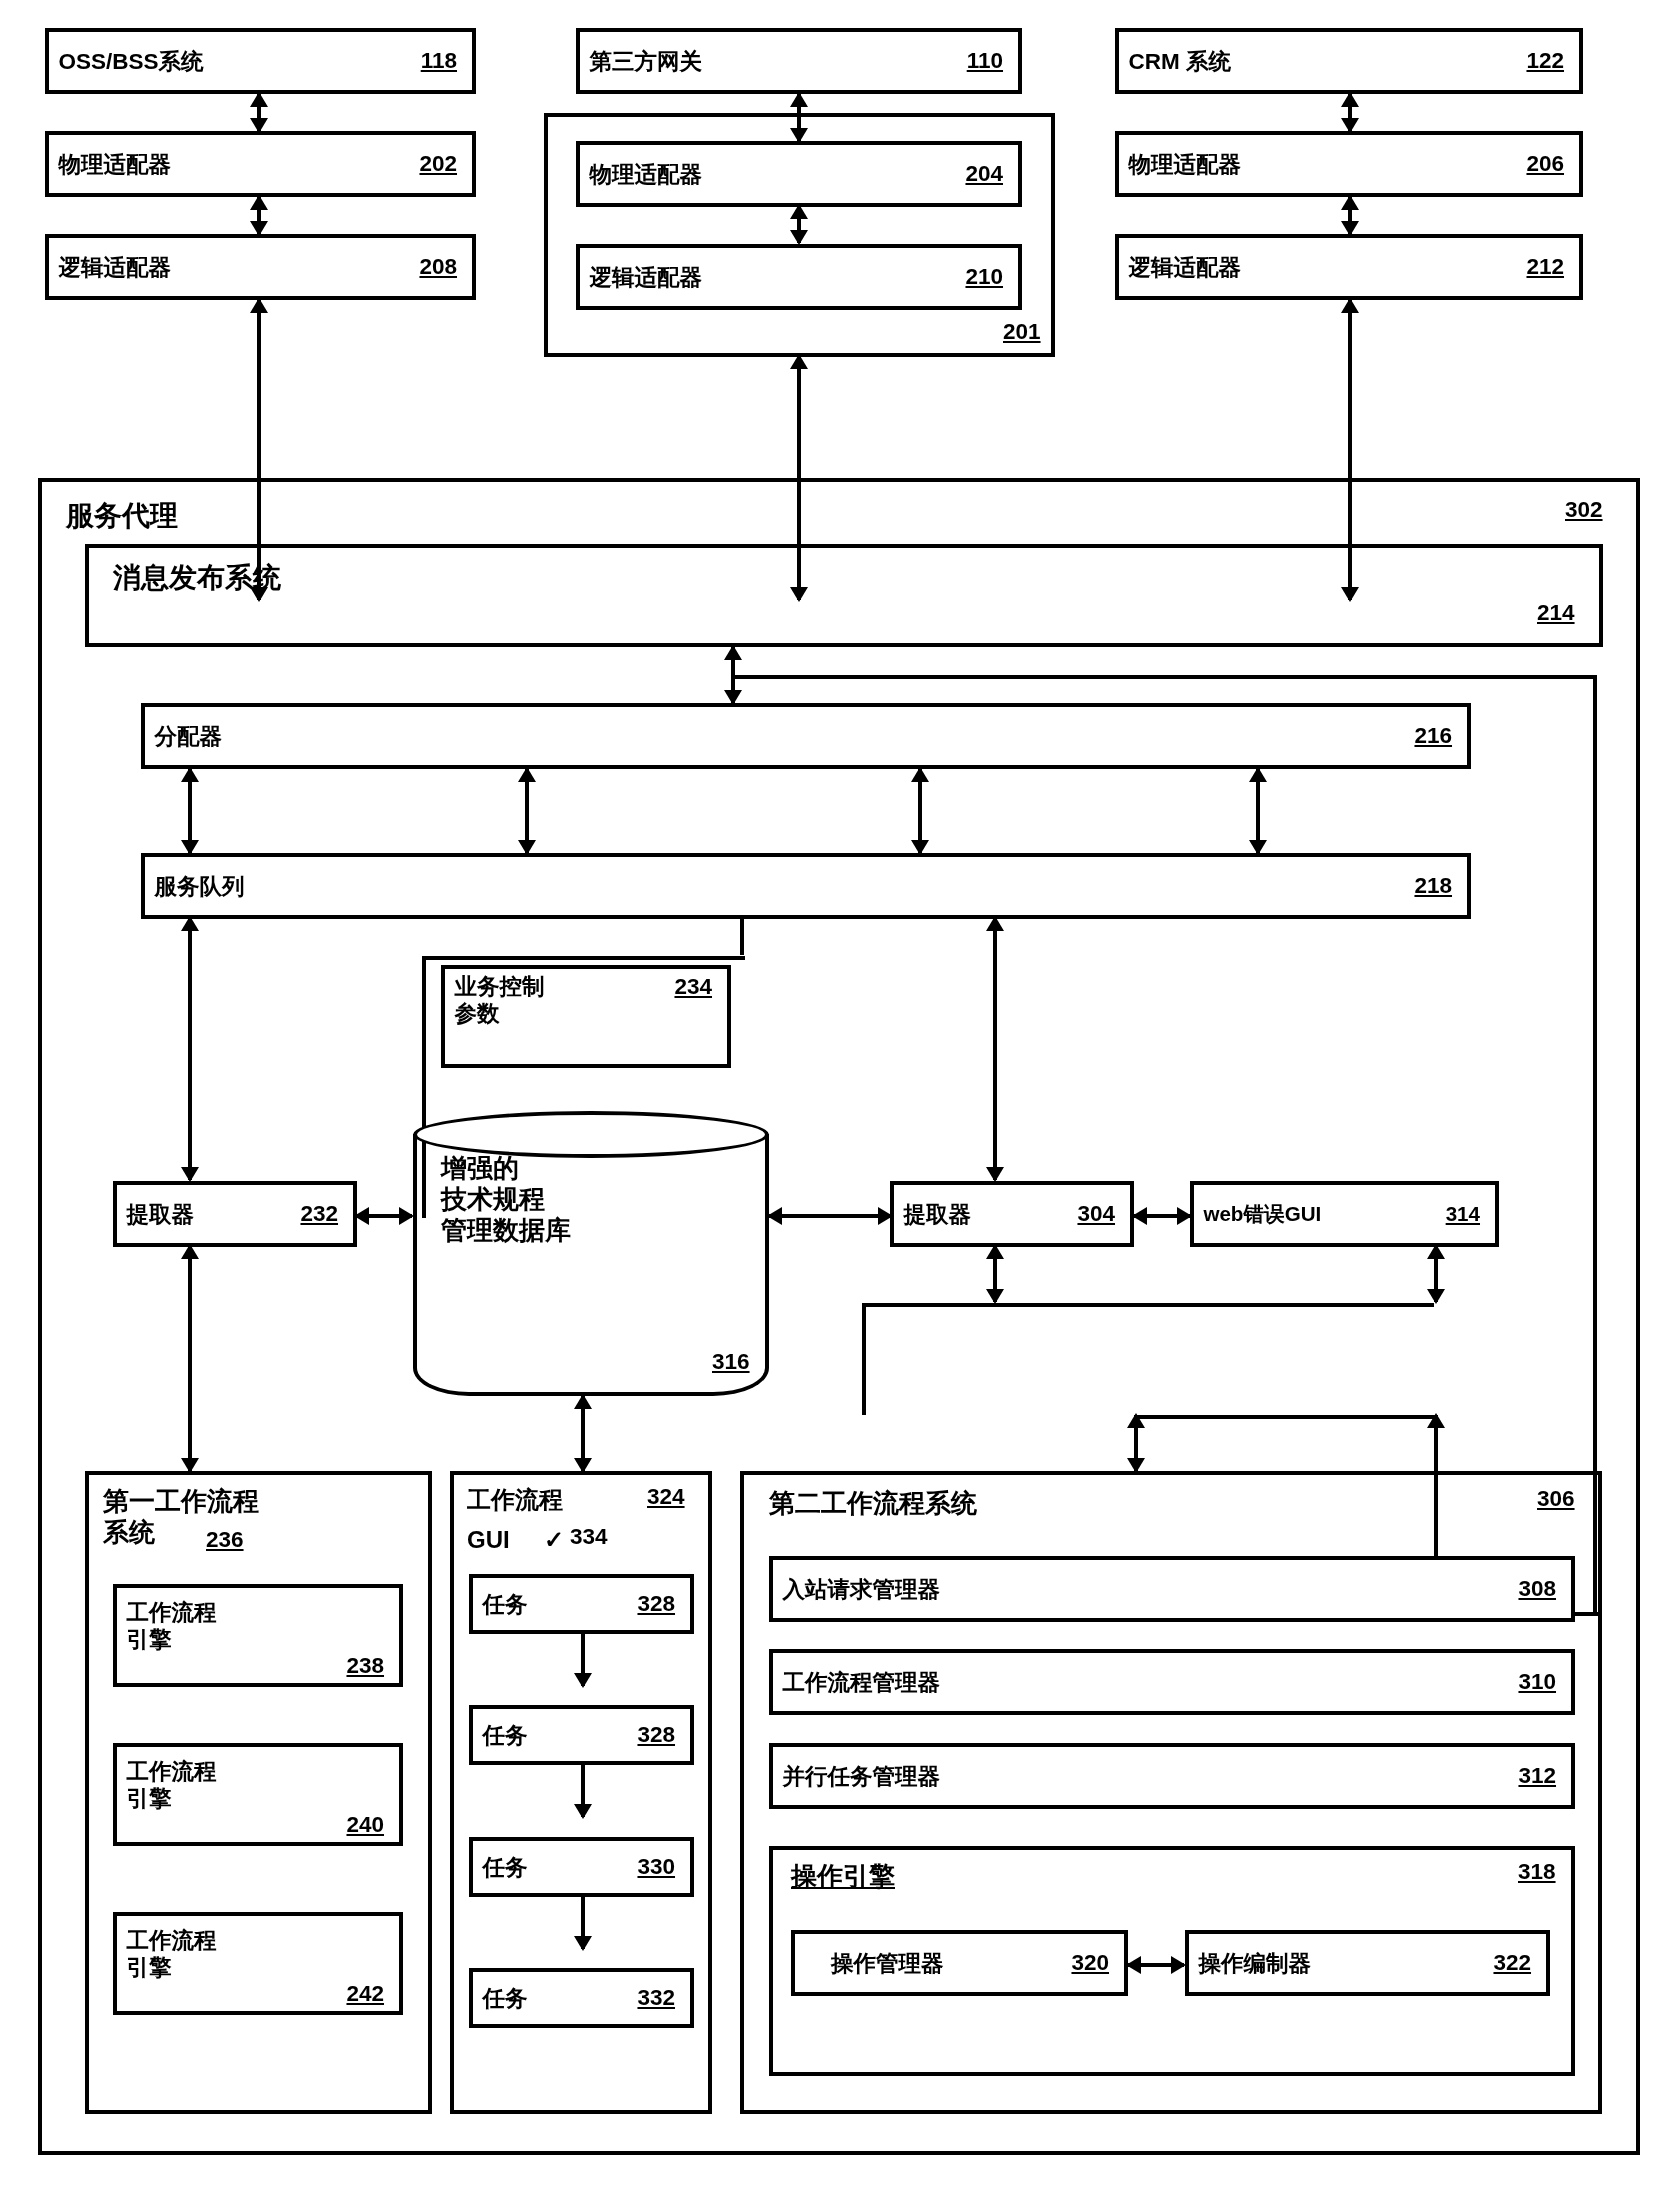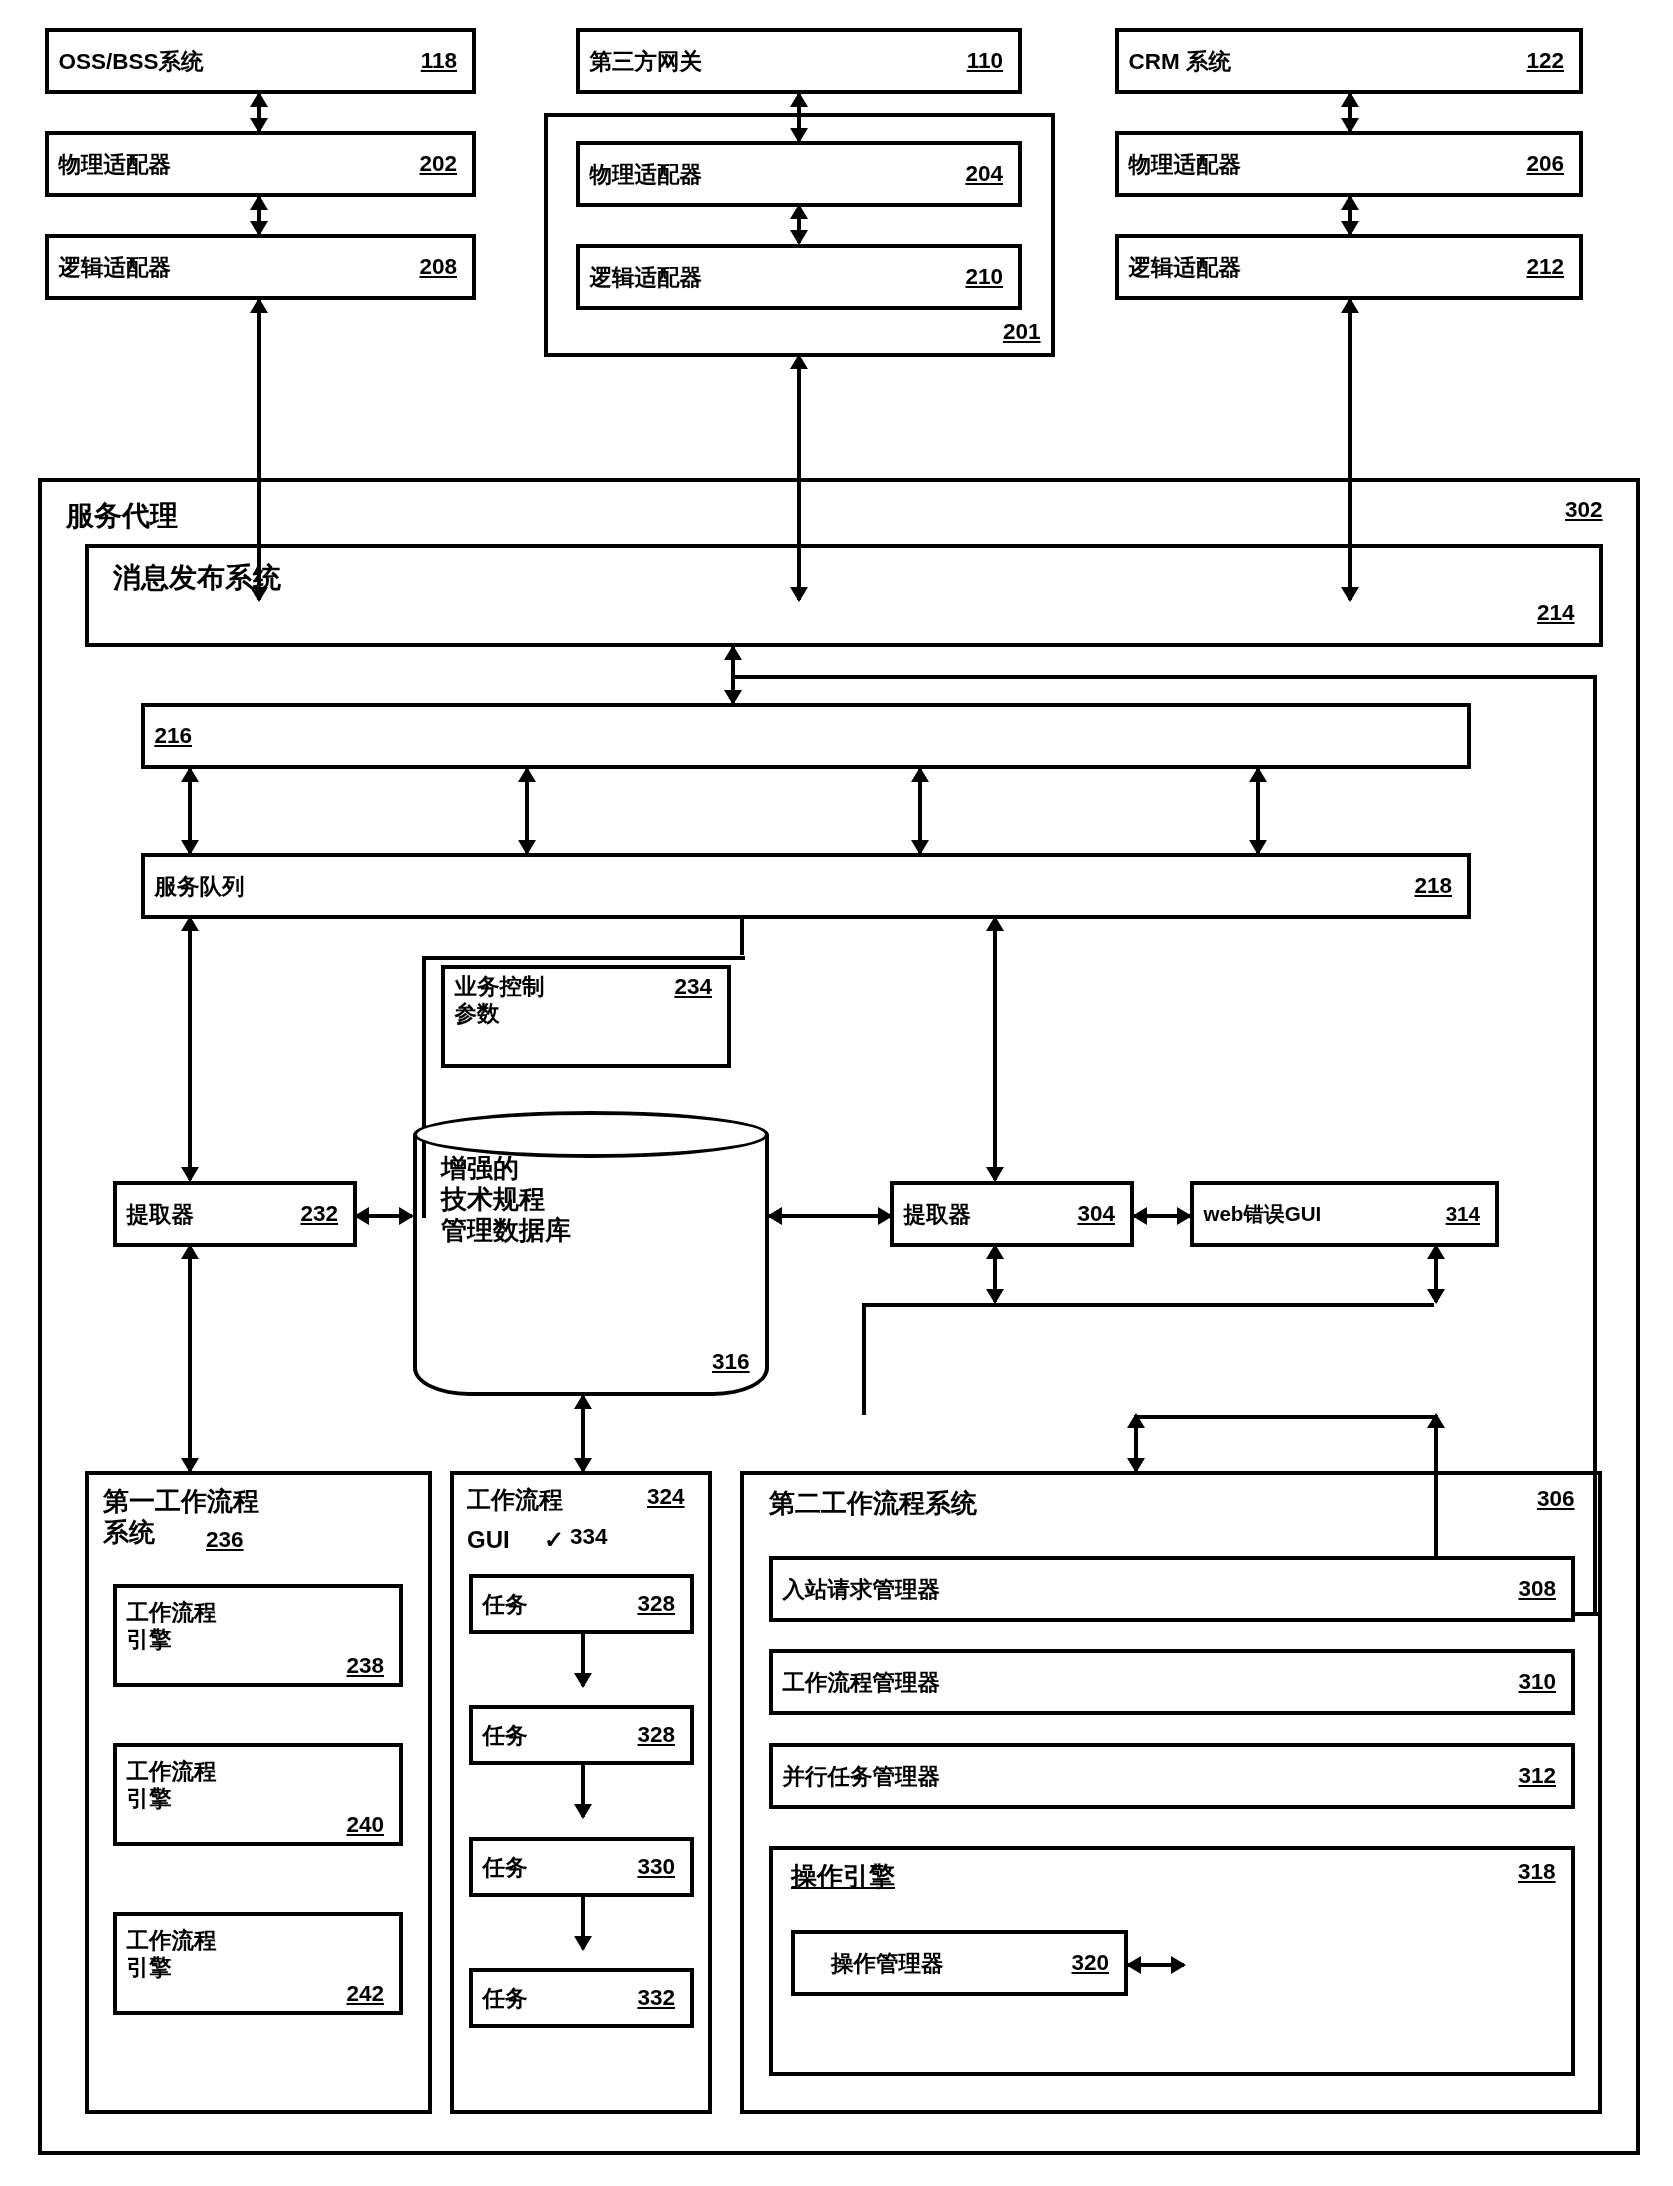--- a/index.html
+++ b/index.html
@@ -184,20 +184,21 @@
   <div class="container-frame" style="left:66px; top:525px; width:1518px; height:103px;"></div>
   <div class="title-top-left" style="left:94px; top:540px; font-size:28px;">消息发布系统</div>
   <div class="num-top-right" style="left:1518px; top:581px;">214</div>
 
   <div class="arrow-v both" style="left:712px; top:628px; height:56px;"></div>
   <div class="line-h" style="left:712px; top:656px; width:862px;"></div>
   <div class="line-v" style="left:1574px; top:656px; height:937px;"></div>
   <div class="line-h" style="left:1415px; top:1593px; width:164px;"></div>
 
   <div class="box" style="left:122px; top:684px; width:1330px; height:66px;">
+    <span class="lbl">分配器</span>
     <span class="num">216</span>
   </div>
 
   <div class="arrow-v both" style="left:169px; top:750px; height:84px;"></div>
   <div class="arrow-v both" style="left:506px; top:750px; height:84px;"></div>
   <div class="arrow-v both" style="left:899px; top:750px; height:84px;"></div>
   <div class="arrow-v both" style="left:1237px; top:750px; height:84px;"></div>
 
   <div class="box" style="left:122px; top:834px; width:1330px; height:66px;">
     <span class="lbl">服务队列</span>
@@ -328,15 +329,19 @@
 
   <div class="container-frame" style="left:750px; top:1827px; width:806px; height:230px;"></div>
   <div class="title-top-left" style="left:772px; top:1840px; font-size:26px;text-decoration:underline;">操作引擎</div>
   <div class="num-top-right" style="left:1499px; top:1840px;">318</div>
 
   <div class="box" style="left:772px; top:1911px; width:337px; height:66px;padding-left:36px;">
     <span class="lbl">操作管理器</span>
     <span class="num">320</span>
   </div>
   <div class="arrow-h both" style="left:1109px; top:1944px; width:56px;"></div>
+  <div class="box" style="left:1166px; top:1911px; width:365px; height:66px;">
+    <span class="lbl">操作编制器</span>
+    <span class="num">322</span>
+  </div>
 
 </div>
 
 
 </body></html>

